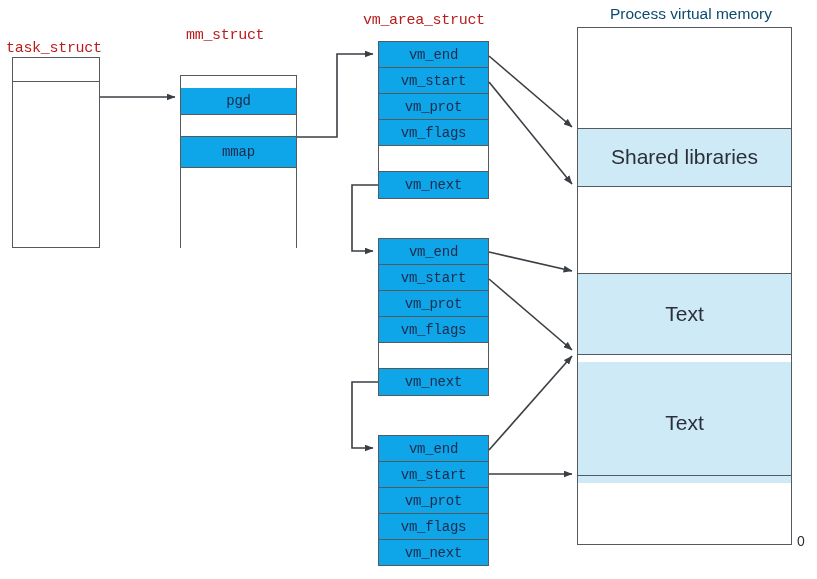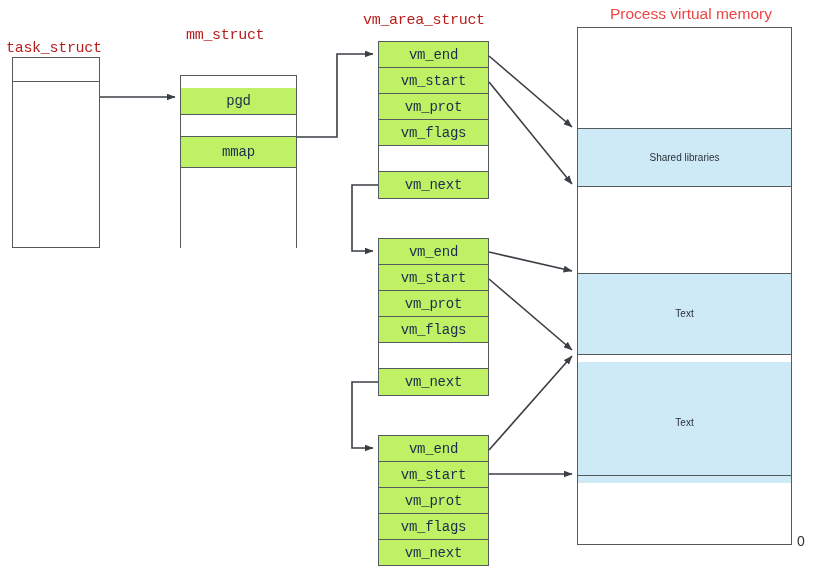--- a/index.html
+++ b/index.html
@@ -42,58 +42,58 @@
     justify-content: center;
     font-family: "Liberation Mono", "DejaVu Sans Mono", monospace;
     font-size: 14px;
     color: #1d2b4c;
     letter-spacing: -0.2px;
     border-bottom: 1px solid #555a5e;
     background: #ffffff;
     white-space: nowrap;
   }
   .struct-row:last-child { border-bottom: none; }
-  .struct-row.filled { background: #bef264; }
+  .struct-row.filled { background: #0ea5e9; }
   .struct-row.blank  { background: #ffffff; }
   .struct-row.tail   { background: #ffffff; border-bottom: none; }
 
   
   .caption-mono {
     position: absolute;
     font-family: "Liberation Mono", "DejaVu Sans Mono", monospace;
     font-size: 15px;
     color: #b91c1c;
     white-space: nowrap;
     letter-spacing: -0.3px;
   }
   .caption-sans {
     position: absolute;
     font-family: "Liberation Sans", sans-serif;
     font-size: 15.5px;
-    color: #ef4444;
+    color: #0c4a6e;
     white-space: nowrap;
   }
 
   
   #vm-column {
     position: absolute;
     border: 1px solid #555a5e;
     box-sizing: border-box;
     background: #ffffff;
   }
   .vm-seg {
     position: absolute;
     left: 0;
     box-sizing: border-box;
     width: 100%;
     display: flex;
     align-items: center;
     justify-content: center;
     font-family: "Liberation Sans", sans-serif;
-    font-size: 10px;
+    font-size: 21px;
     color: #2b3038;
     background: transparent;
   }
   .vm-seg.shaded { background: #cfeaf7; }
   .vm-divider {
     position: absolute;
     left: 0;
     width: 100%;
     height: 0;
     border-top: 1px solid #555a5e;

